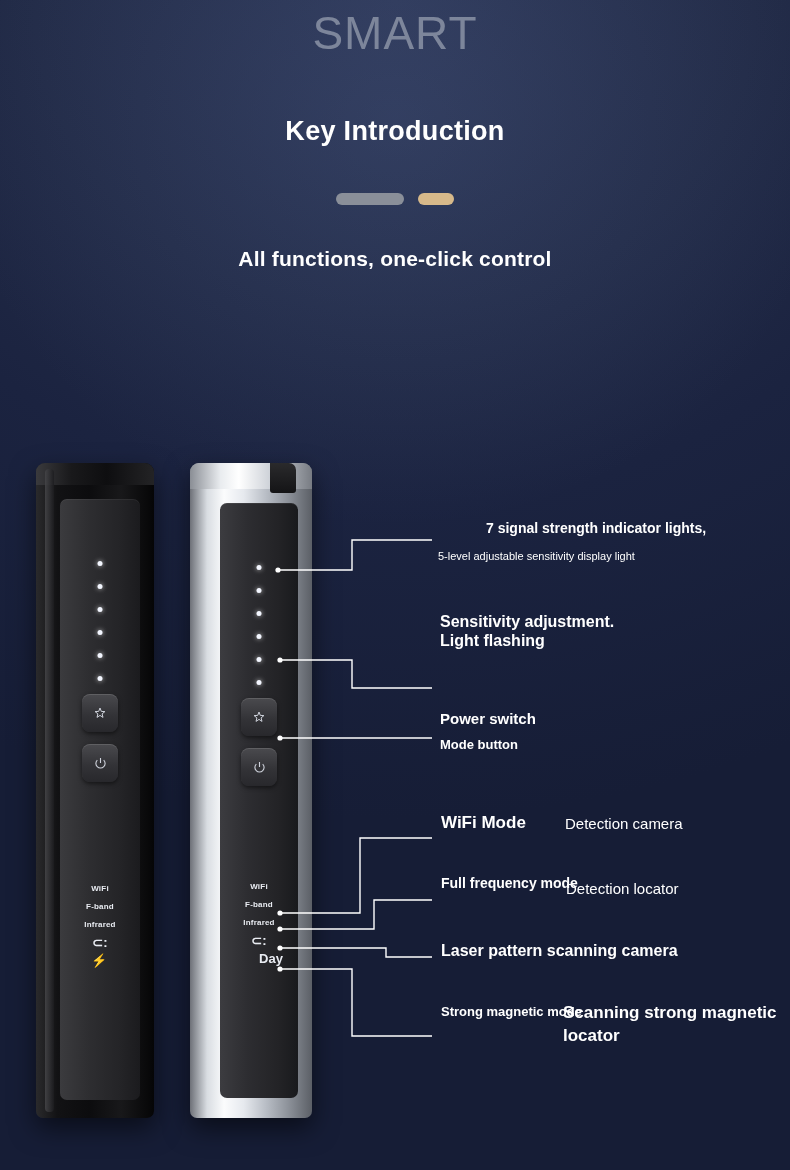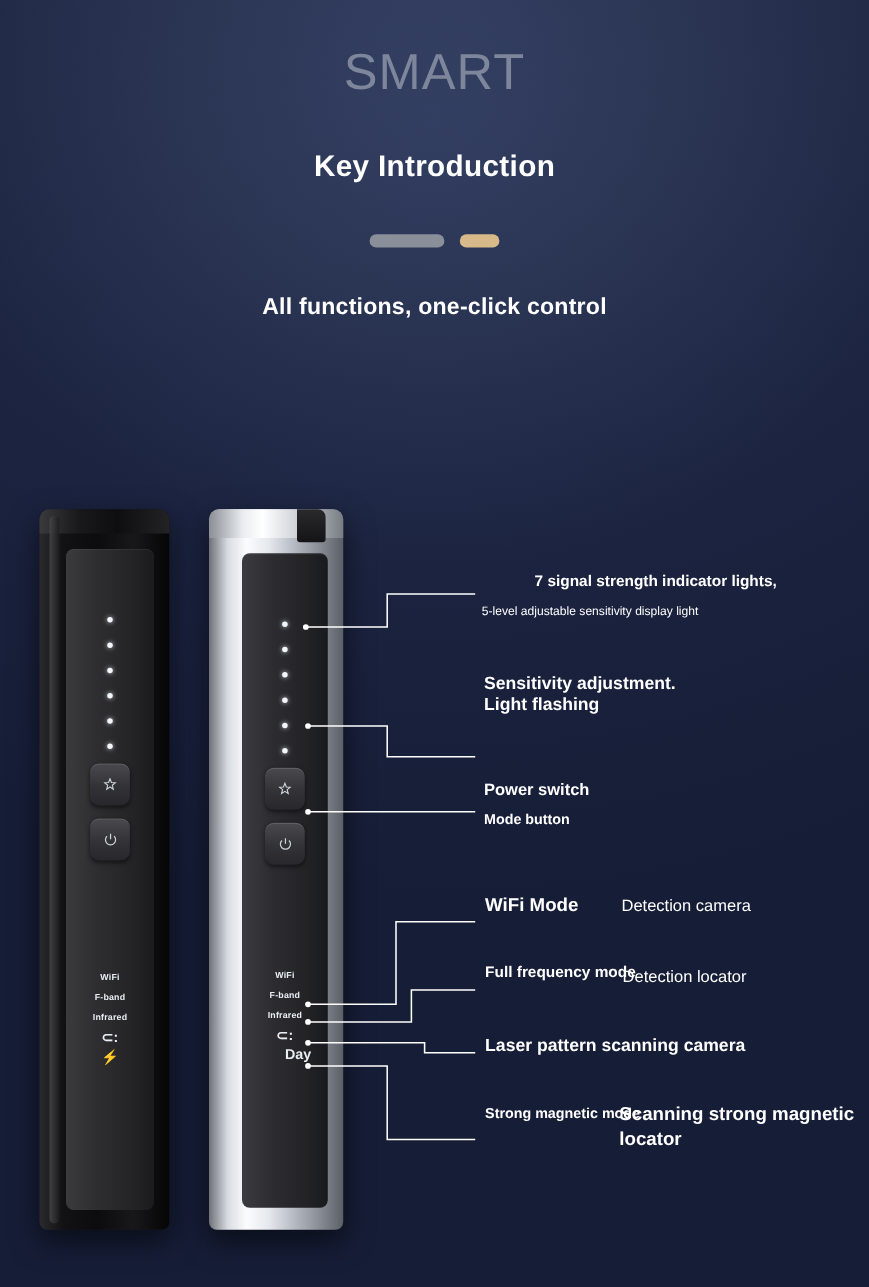--- a/index.html
+++ b/index.html
@@ -28,25 +28,25 @@
 
   
   .header { position: absolute; left: 0; right: 0; top: 0; text-align: center; }
   .brand {
     font-size: 46px;
     line-height: 1.18;
     font-weight: 400;
     letter-spacing: 1px;
     color: #8b93a6;
     opacity: .85;
-    padding-top: 38px;
+    padding-top: 6px;
   }
   .brand .l2 { display: block; }
   .key-intro {
-    margin-top: 44px;
+    margin-top: 56px;
     font-size: 27px;
     font-weight: bold;
     color: #ffffff;
     letter-spacing: .3px;
   }
   .pills { margin-top: 46px; display: flex; justify-content: center; gap: 14px; }
   .pill { height: 12px; border-radius: 6px; }
   .pill-1 { width: 68px; background: #8a8f99; }
   .pill-2 { width: 36px; background: #d7b98a; }
   .tagline {

